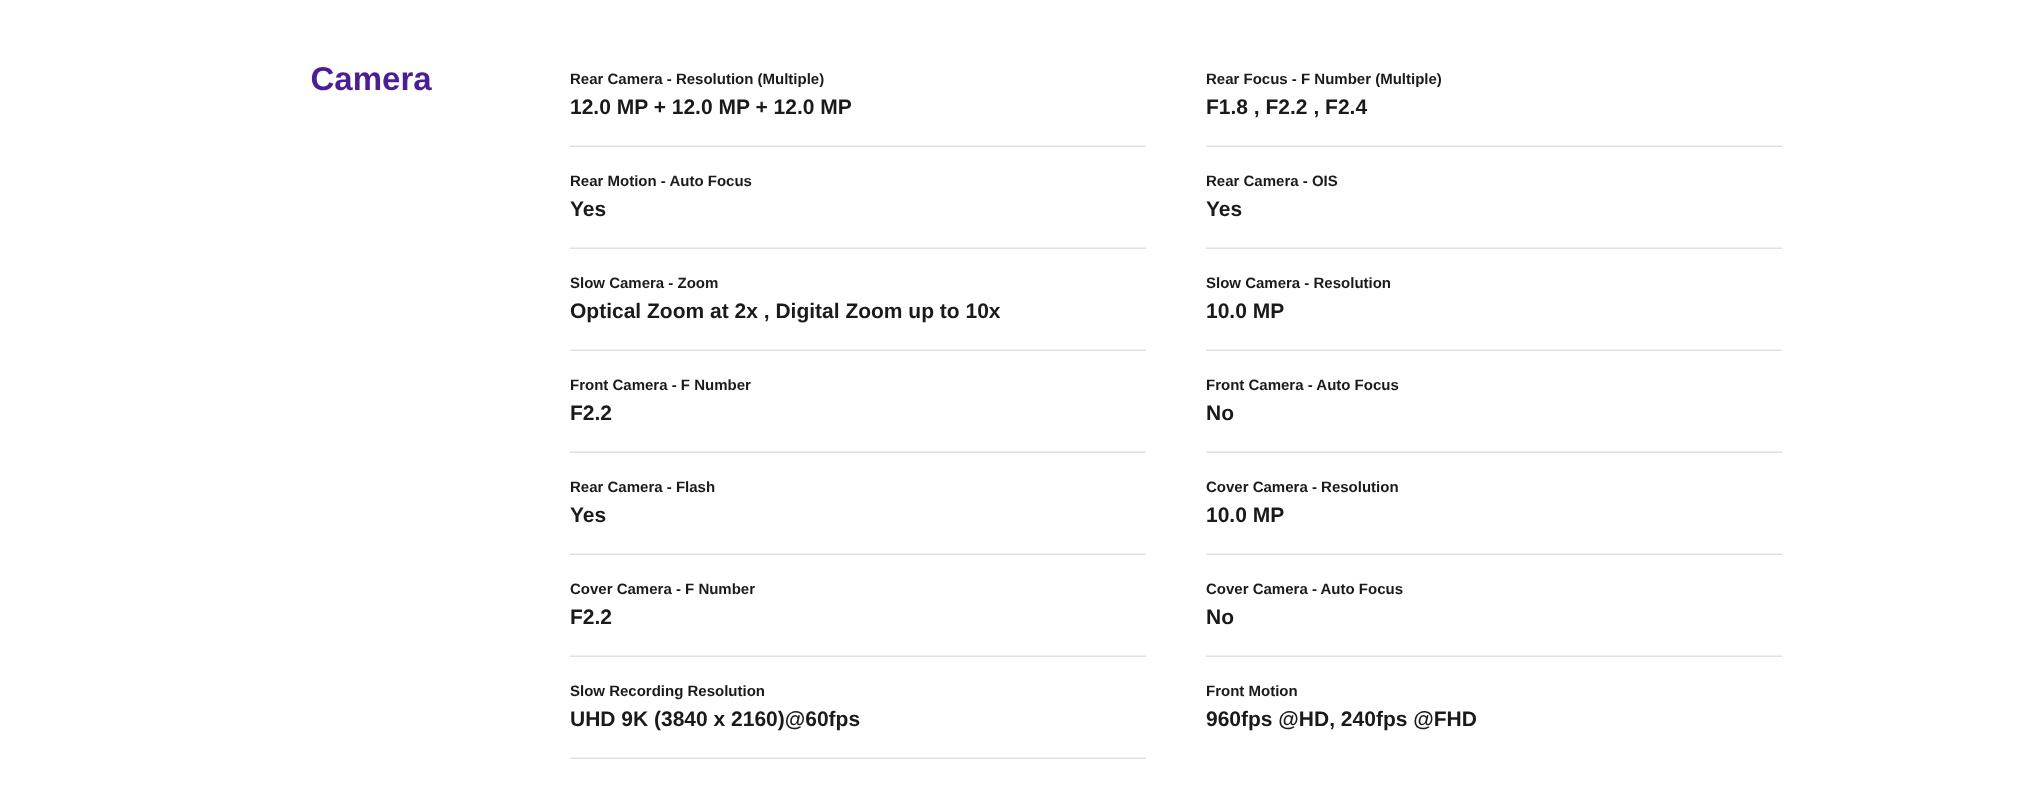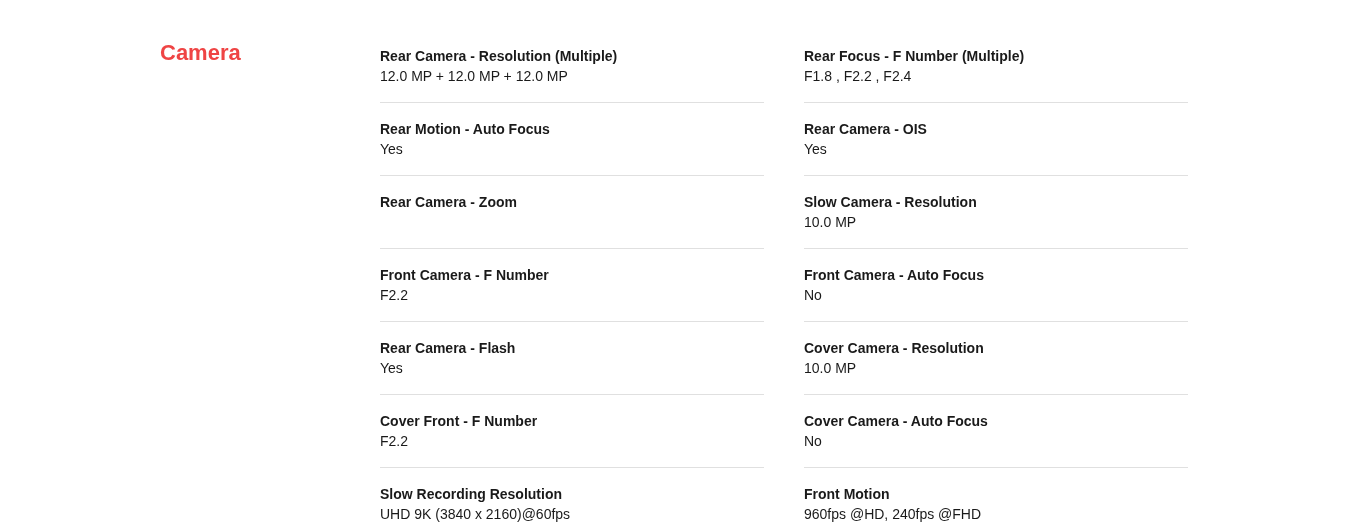--- a/index.html
+++ b/index.html
@@ -25,50 +25,51 @@
 
     .section-title-col {
       width: 220px;
       flex-shrink: 0;
       padding-top: 10px;
     }
 
     .section-title {
       font-size: 22px;
       font-weight: 700;
-      color: #ef4444;
+      color: #4c1d95;
+      margin-left: 47px;
     }
 
     .specs-grid {
       flex: 1;
       display: grid;
       grid-template-columns: 1fr 1fr;
       column-gap: 40px;
       row-gap: 0;
     }
 
     .spec-item {
       padding: 18px 0;
       border-bottom: 1px solid #e0e0e0;
     }
 
     .spec-item:last-child {
       border-bottom: none;
     }
 
     .spec-label {
-      font-size: 14px;
+      font-size: 10px;
       font-weight: 700;
       color: #1a1a1a;
       margin-bottom: 4px;
     }
 
     .spec-value {
       font-size: 14px;
-      font-weight: 400;
+      font-weight: 700;
       color: #1a1a1a;
     }
   </style>
 </head>
 <body>
 
 <div class="page-container">
   <div class="section-title-col">
     <h2 class="section-title">Camera</h2>
   </div>
@@ -83,21 +84,22 @@
       </div>
       <div class="spec-item">
         <div class="spec-label">Rear Motion - Auto Focus</div>
         <div class="spec-value">Yes</div>
       </div>
       <div class="spec-item">
         <div class="spec-label">Rear Camera - OIS</div>
         <div class="spec-value">Yes</div>
       </div>
       <div class="spec-item">
-        <div class="spec-label">Rear Camera - Zoom</div>
+        <div class="spec-label">Slow Camera - Zoom</div>
+        <div class="spec-value">Optical Zoom at 2x , Digital Zoom up to 10x</div>
       </div>
       <div class="spec-item">
         <div class="spec-label">Slow Camera - Resolution</div>
         <div class="spec-value">10.0 MP</div>
       </div>
       <div class="spec-item">
         <div class="spec-label">Front Camera - F Number</div>
         <div class="spec-value">F2.2</div>
       </div>
       <div class="spec-item">
@@ -106,21 +108,21 @@
       </div>
       <div class="spec-item">
         <div class="spec-label">Rear Camera - Flash</div>
         <div class="spec-value">Yes</div>
       </div>
       <div class="spec-item">
         <div class="spec-label">Cover Camera - Resolution</div>
         <div class="spec-value">10.0 MP</div>
       </div>
       <div class="spec-item">
-        <div class="spec-label">Cover Front - F Number</div>
+        <div class="spec-label">Cover Camera - F Number</div>
         <div class="spec-value">F2.2</div>
       </div>
       <div class="spec-item">
         <div class="spec-label">Cover Camera - Auto Focus</div>
         <div class="spec-value">No</div>
       </div>
       <div class="spec-item">
         <div class="spec-label">Slow Recording Resolution</div>
         <div class="spec-value">UHD 9K (3840 x 2160)@60fps</div>
       </div>

